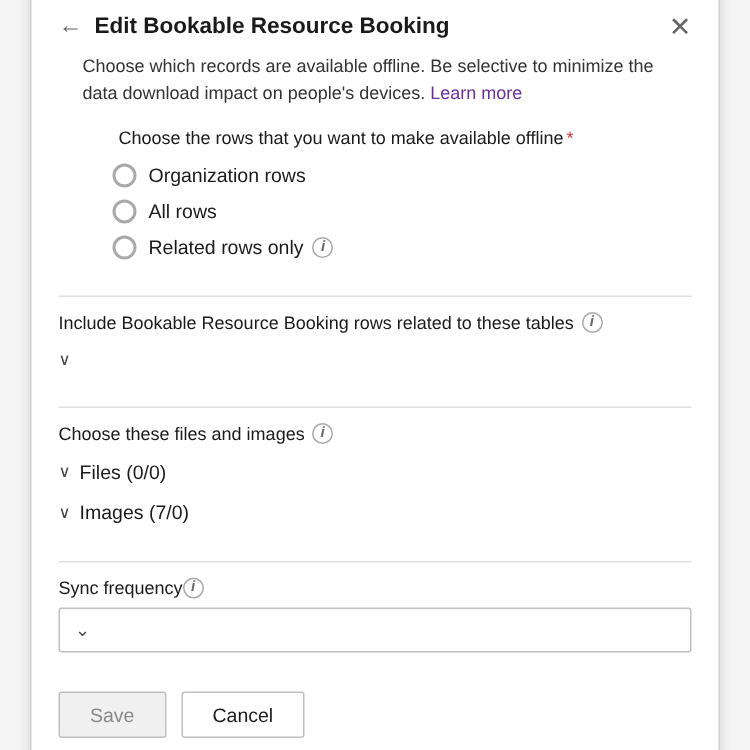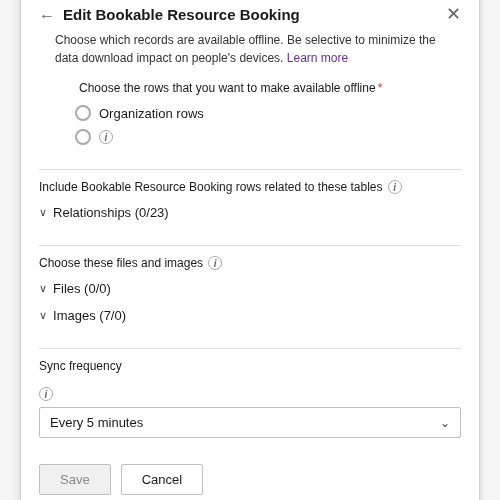--- a/index.html
+++ b/index.html
@@ -163,22 +163,22 @@
       color: #1a1a1a;
     }
     .sync-section {
       margin-bottom: 16px;
     }
     .sync-label {
       font-size: 12px;
       color: #1a1a1a;
       margin-bottom: 6px;
       display: flex;
-      gap: 14px;
-      flex-direction: column;
+      align-items: center;
+      gap: 0;
     }
     .select-dropdown {
       width: 100%;
       border: 1px solid #c0c0c0;
       border-radius: 2px;
       padding: 7px 10px;
       font-size: 13px;
       color: #1a1a1a;
       display: flex;
       align-items: center;
@@ -237,41 +237,45 @@
     <span>Choose the rows that you want to make available offline</span><span class="required-star">*</span>
   </div>
 
   <div class="radio-group">
 
     <div class="radio-item">
       <div class="radio-circle"></div>
       <span class="radio-label">Organization rows</span>
     </div>
 
+    <div class="radio-item">
+      <div class="radio-circle"></div>
+      <span class="radio-label">All rows</span>
+    </div>
 
     <div class="radio-item">
       <div class="radio-circle"></div>
       <span class="radio-label">
+        <span>Related rows only</span>
         <span class="info-icon">i</span>
       </span>
     </div>
 
 
   </div>
 
   <hr class="divider">
 
   <div class="section-block">
     <div class="section-block-title">
       <span>Include Bookable Resource Booking rows related to these tables</span>
       <span class="info-icon">i</span>
     </div>
     <div class="collapsible-row">
       <span class="chevron">∨</span>
-      <span class="collapsible-label">Relationships (0/23)</span>
     </div>
   </div>
 
   <hr class="divider">
 
   <div class="section-block">
     <div class="section-block-title">
       <span>Choose these files and images</span>
       <span class="info-icon">i</span>
     </div>
@@ -286,21 +290,20 @@
   </div>
 
   <hr class="divider">
 
   <div class="sync-section">
     <div class="sync-label">
       <span>Sync frequency</span>
       <span class="info-icon">i</span>
     </div>
     <div class="select-dropdown">
-      <span>Every 5 minutes</span>
       <span class="select-chevron">⌄</span>
     </div>
   </div>
 
   <div class="footer-buttons">
     <button class="btn-save">Save</button>
     <button class="btn-cancel">Cancel</button>
   </div>
 
 </div>

